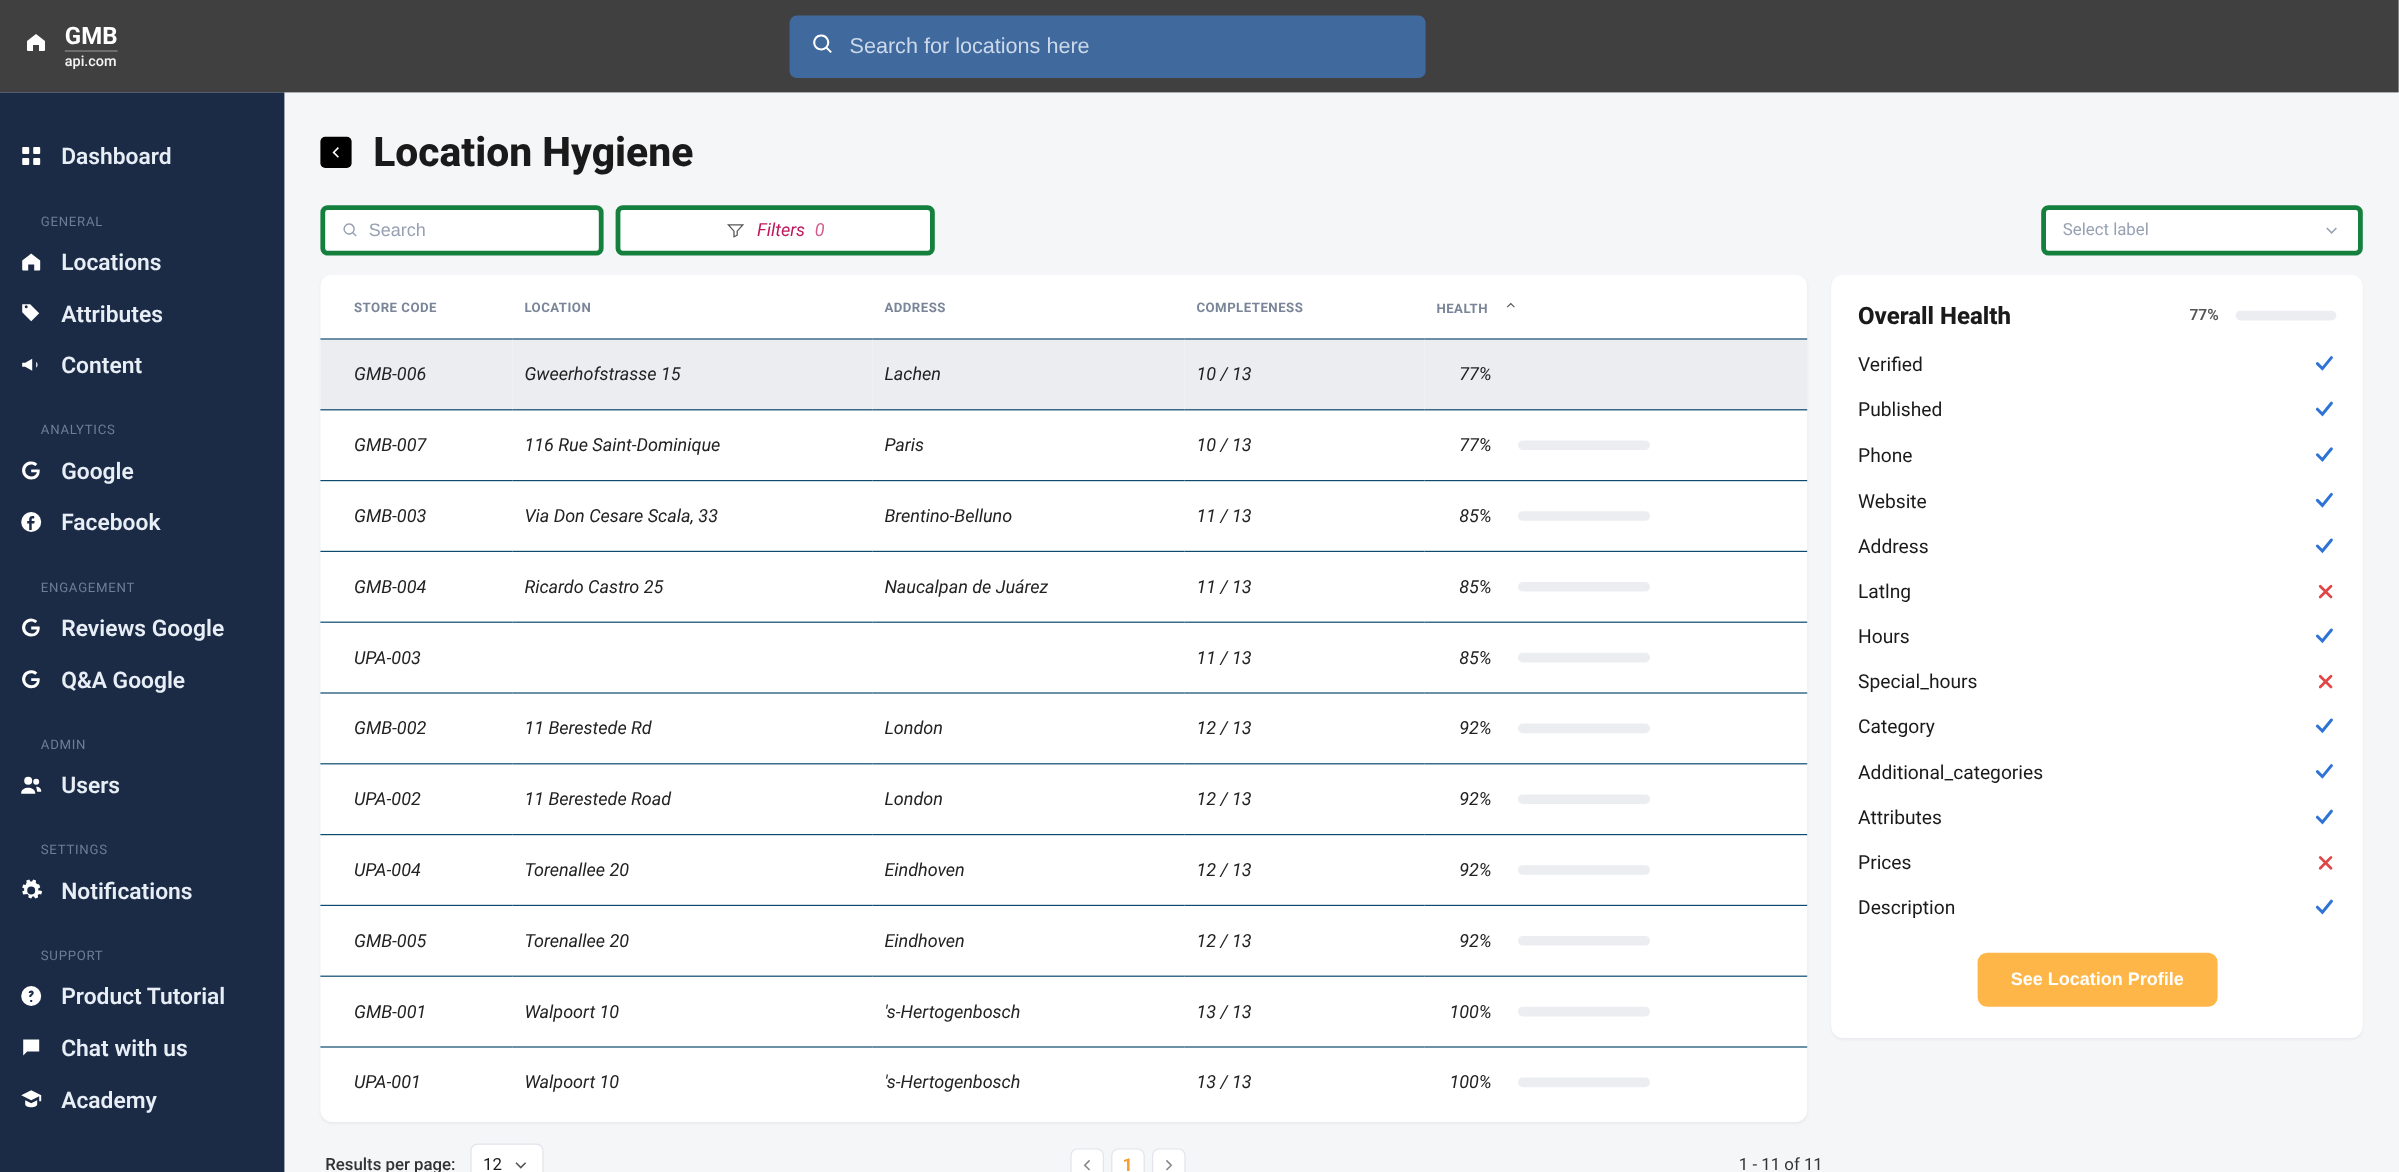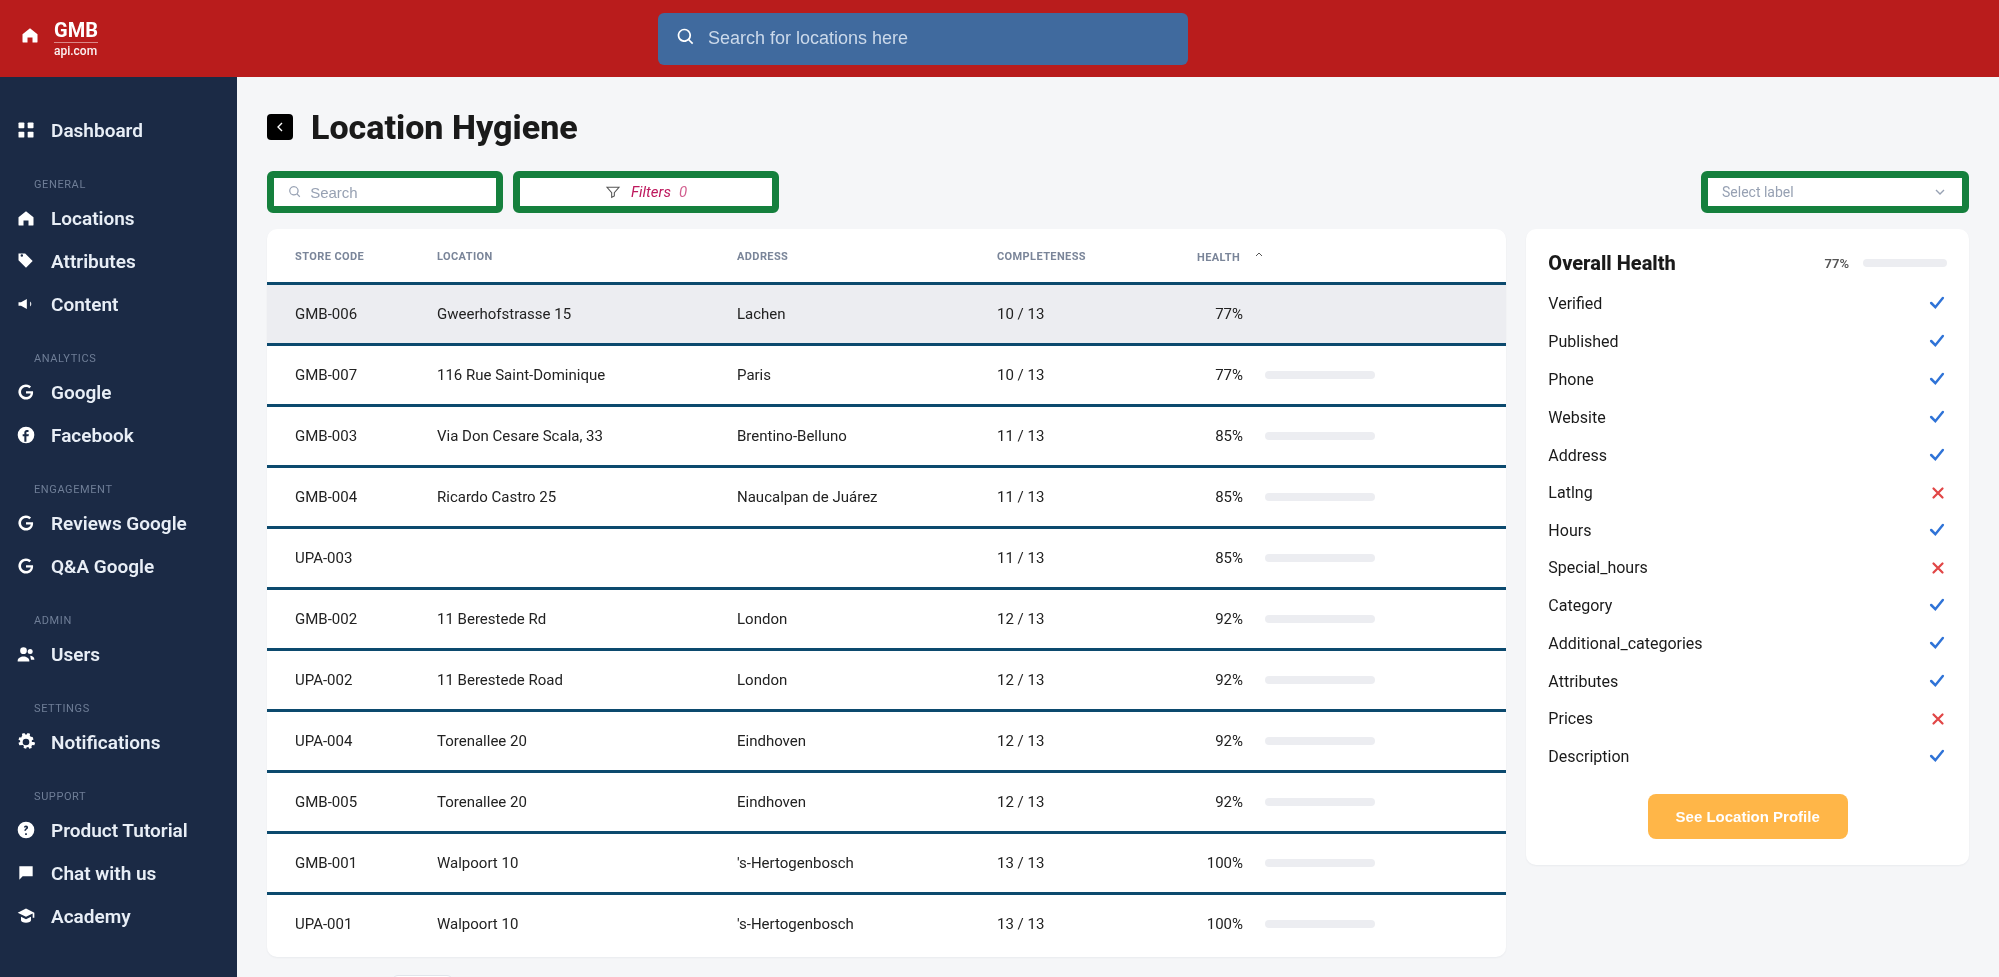--- a/index.html
+++ b/index.html
@@ -9,21 +9,21 @@
     color: #1a1a1a;
     font-size: 14px;
     width: 1999px;
     height: 977px;
     overflow: hidden;
   }
 
   
   .topbar {
     height: 77px;
-    background: #b91c1c;
+    background: #404040;
     display: flex;
     align-items: center;
     padding: 0 20px;
   }
   .logo {
     color: #fff;
     font-weight: 700;
     font-size: 20px;
     line-height: 1;
     display: flex;
@@ -92,21 +92,21 @@
   .back-square {
     width:26px; height:26px; background:#000; color:#fff; border-radius:4px;
     display:flex; align-items:center; justify-content:center; cursor:pointer;
   }
   .page-title { font-size: 34px; font-weight: 800; }
 
   .filter-row {
     display:flex; align-items:center; gap:10px; margin-bottom:16px;
   }
   .input-box {
-    background:#fff; border:7px solid #15803d; border-radius:6px; height:42px;
+    background:#fff; border:4px solid #15803d; border-radius:6px; height:42px;
     display:flex; align-items:center; padding:0 14px; gap:8px; color:#97a1b3;
   }
   .input-box input { border:none; outline:none; font-size:15px; width:100%; color:#333; }
   .input-box input::placeholder { color:#97a1b3; }
   .search-box { width:236px; }
   .filters-box { width:266px; justify-content:center; font-size:15px; color:#be185d;font-style:italic; }
   .filters-count { opacity:.7; }
   .right-controls { margin-left:auto; }
   .select-label-box { width:268px; justify-content:space-between; color:#97a1b3;gap:13px; }
 
@@ -117,21 +117,22 @@
     padding-bottom: 4px;
   }
   table { width:100%; border-collapse:collapse; }
   thead th {
     text-align:left; font-size:11px; font-weight:700; letter-spacing:.4px;
     color:#7a8599; padding:20px 10px 18px;
   }
   thead th:first-child { padding-left:28px; }
   tbody td {
     padding: 20px 10px; font-size:15px; color:#222;
-    border-top:3px solid #0c4a6e;
+    border-top:1px solid #0c4a6e;
+    font-style:italic;
   }
   tbody td:first-child { padding-left:28px; }
   tbody tr.selected td { background:#ecedf1; }
 
   .health-cell { display:flex; align-items:center; gap:22px; }
   .health-pct { width:46px; text-align:right; }
   .bar-track { width:110px; height:8px; background:#ecedf1; border-radius:4px; overflow:hidden; }
   .bar-fill { height:100%; border-radius:4px; }
 
   .sort-icon { margin-left:10px; display:inline-block; }

